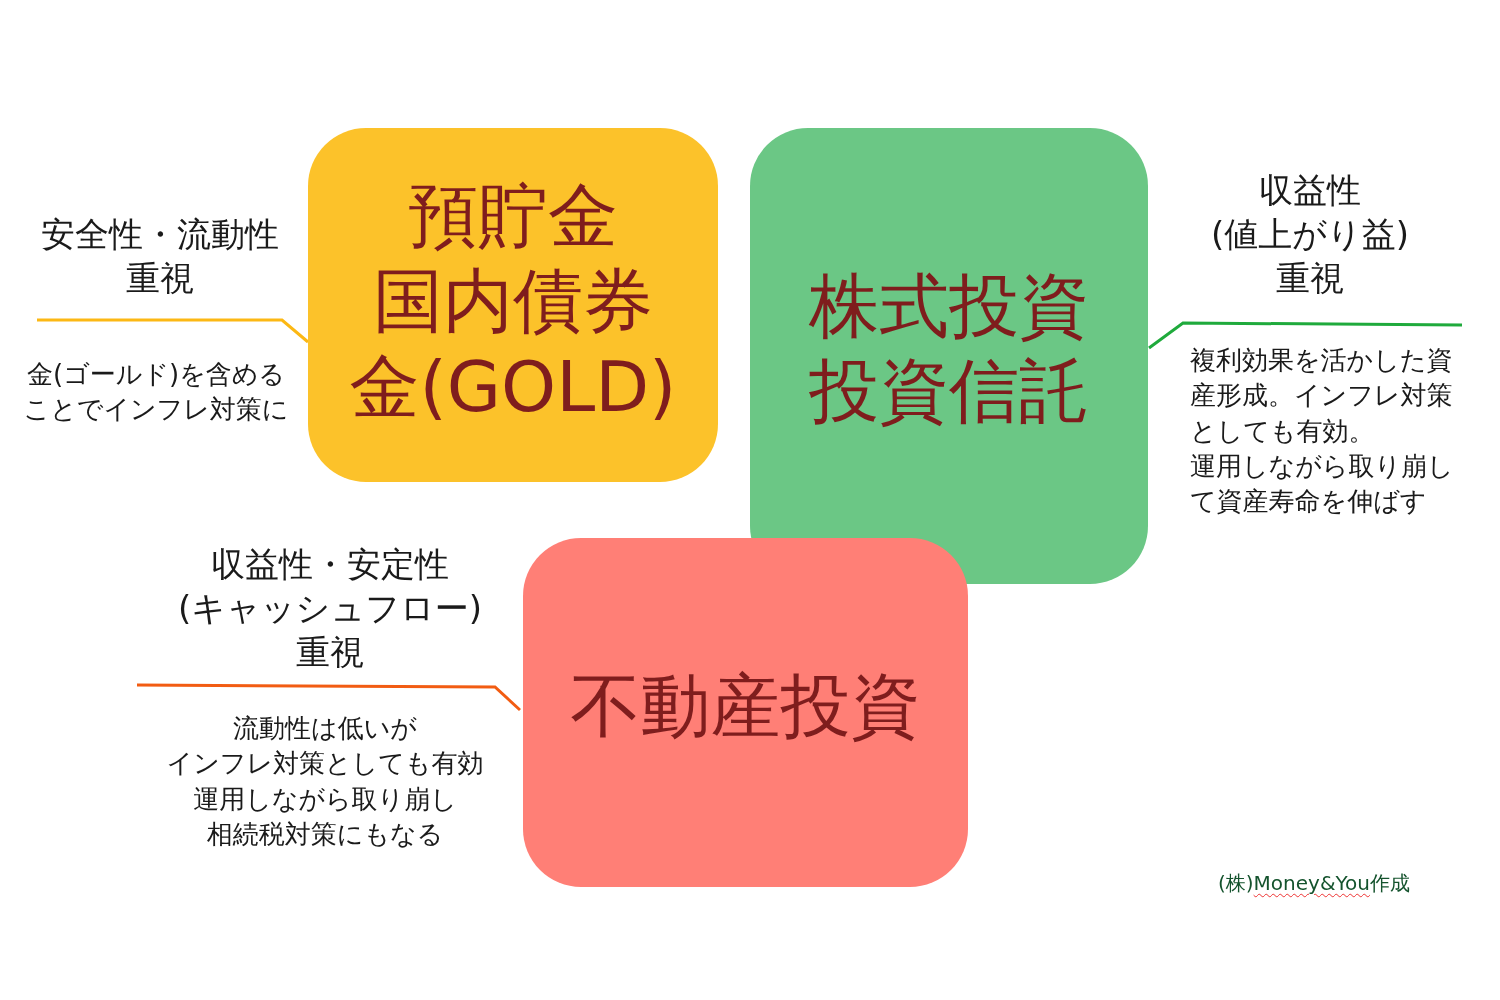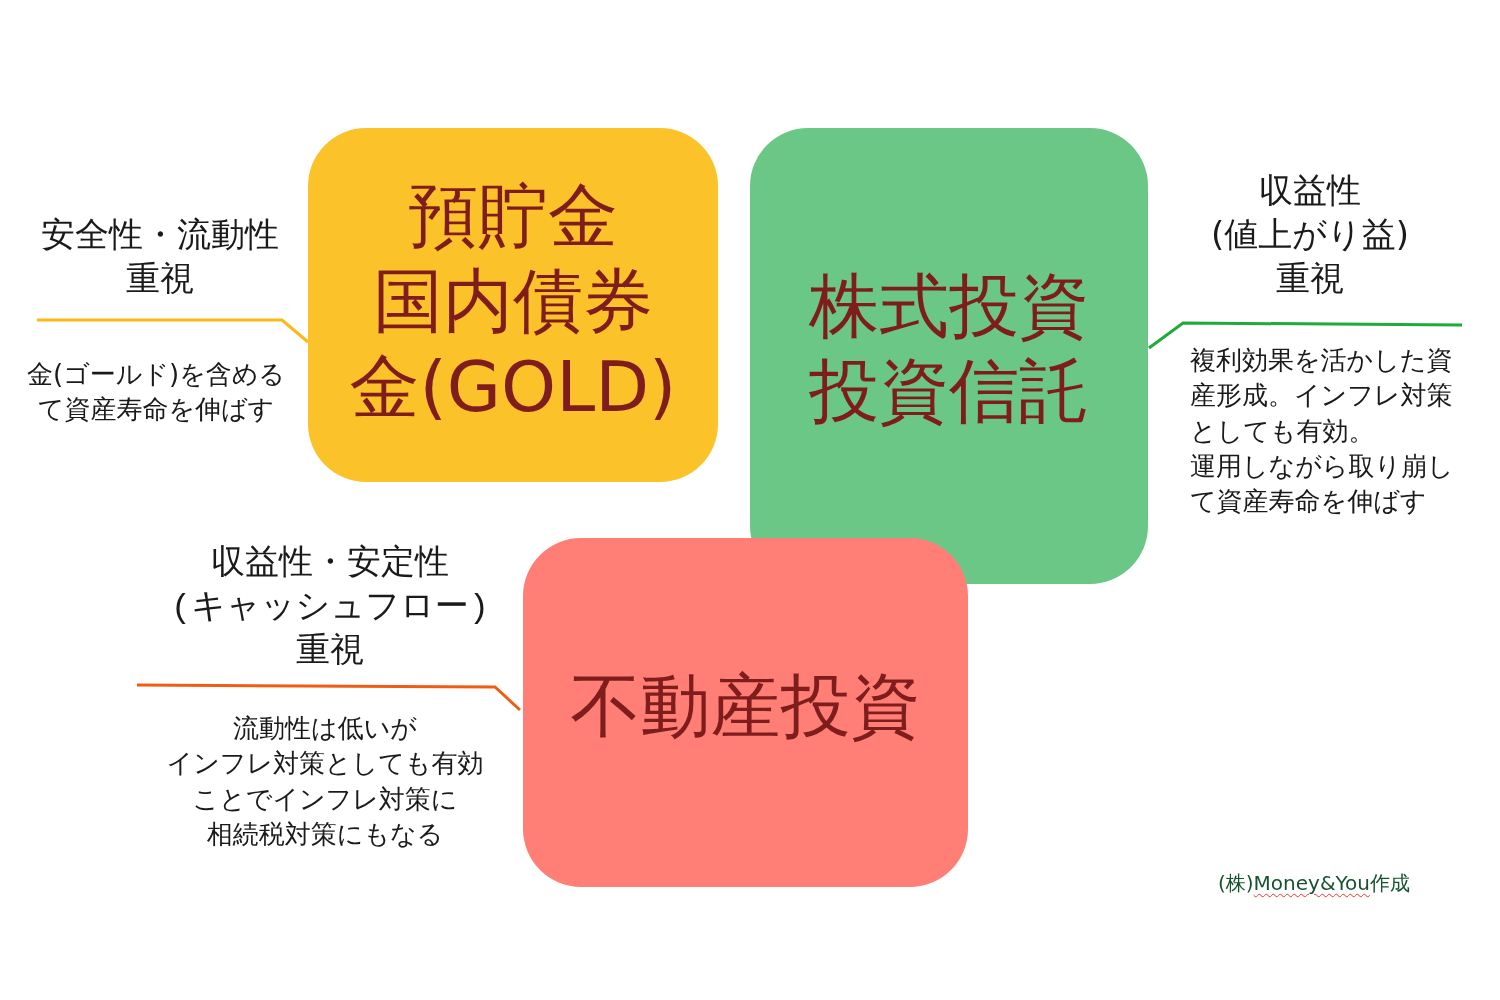--- a/index.html
+++ b/index.html
@@ -25,41 +25,41 @@
 </svg>
 
 <div class="box" style="left:308px; top:128px; width:410px; height:354px; background:#FCC22A;">
   <div class="box-title" style="margin-top:-6px;">預貯金
 国内債券
 金(GOLD)</div>
 </div>
 <div class="label heading" style="left:10px; top:212px; width:300px;">安全性・流動性
 重視</div>
 <div class="label desc" style="left:4px; top:357px; width:304px;">金(ゴールド)を含める
-て資産寿命を伸ばす</div>
+ことでインフレ対策に</div>
 
 <div class="box" style="left:750px; top:128px; width:398px; height:456px; background:#6BC785;">
   <div class="box-title" style="margin-top:-14px;">株式投資
 投資信託</div>
 </div>
 <div class="label heading" style="left:1160px; top:168px; width:300px;">収益性
 (値上がり益)
 重視</div>
 <div class="label desc" style="left:1182px; top:343px; width:300px; text-align:left;margin-left:8px;">複利効果を活かした資
 産形成。インフレ対策
 としても有効。
 運用しながら取り崩し
 て資産寿命を伸ばす</div>
 
 <div class="box" style="left:523px; top:538px; width:445px; height:349px; background:#FF7F76;">
   <div class="box-title" style="margin-top:-12px;">不動産投資</div>
 </div>
-<div class="label heading" style="left:140px; top:542px; width:380px;font-family:Liberation Mono, monospace;">収益性・安定性
+<div class="label heading" style="left:140px; top:542px; width:380px;">収益性・安定性
 (キャッシュフロー)
 重視</div>
 <div class="label desc" style="left:140px; top:711px; width:370px;">流動性は低いが
 インフレ対策としても有効
-ことでインフレ対策に
+運用しながら取り崩し
 相続税対策にもなる</div>
 
 <div class="credit">
   <span>(株)</span><span class="underline">Money&amp;You</span><span>作成</span>
 </div>
 
 </body></html>

